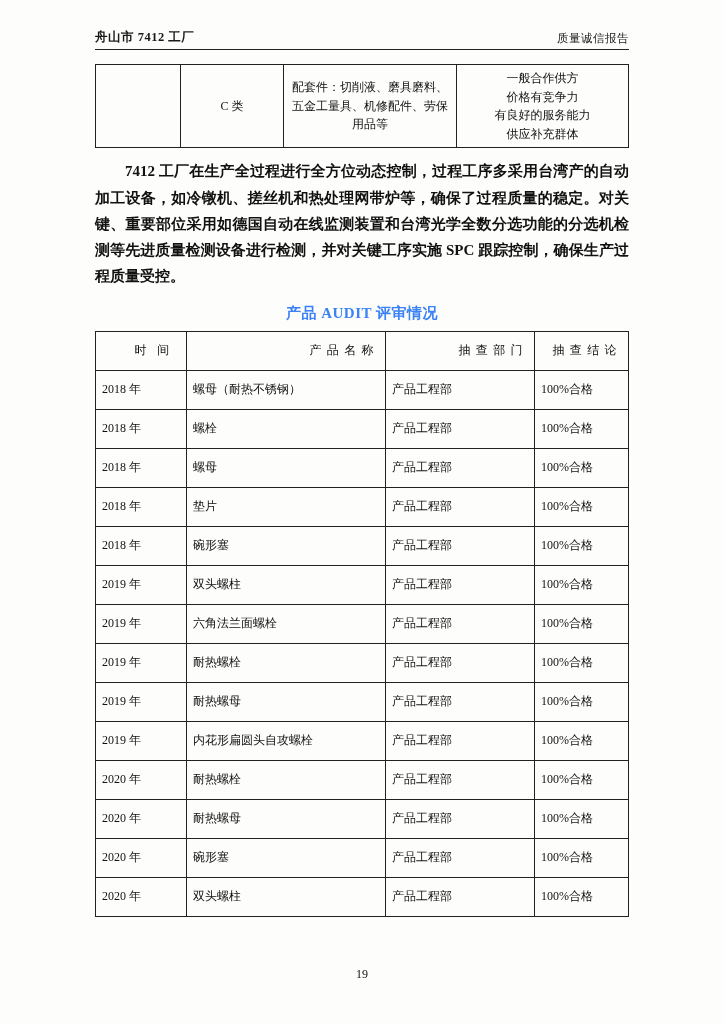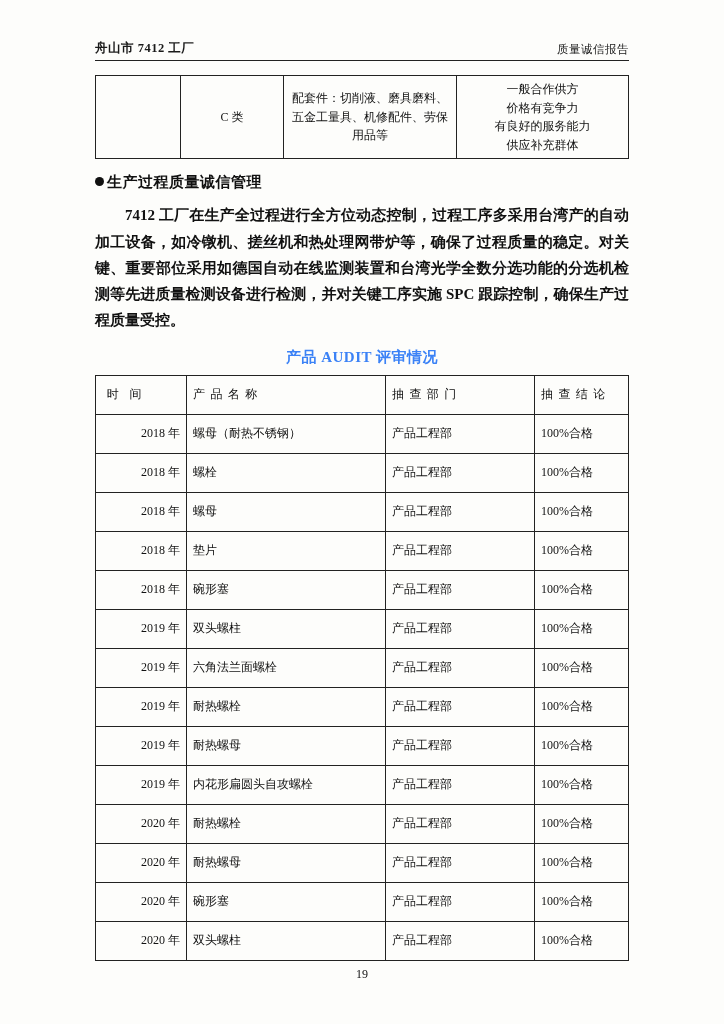--- a/index.html
+++ b/index.html
@@ -15,21 +15,21 @@
     width: 724px;
     height: 1024px;
     margin: 0 auto;
     background: #fdfdfb;
     box-sizing: border-box;
     overflow: hidden;
   }
   .content {
     position: absolute;
     left: 95px;
-    top: 40px;
+    top: 29px;
     width: 534px;
   }
   
   .header {
     display: flex;
     justify-content: space-between;
     align-items: flex-end;
     font-size: 12.5px;
     color: #1a1a1a;
     padding-bottom: 3px;
@@ -95,22 +95,22 @@
   }
 
   
   .audit-table { margin-top: 8px; }
   .audit-table td {
     height: 30px;
     padding: 2px 8px;
     font-size: 13px;
     white-space: nowrap;
   }
-  .audit-table tr.head td { text-align: left; }
-  .c-time { width: 78px; text-align: right; }
+  .audit-table tr.head td { text-align: right; }
+  .c-time { width: 78px; text-align: left; }
   .c-prod { width: 186px; }
   .c-dept { width: 136px; }
   .c-res  { width: auto; }
   .head-spread {
     display: inline-block;
     letter-spacing: 0.9em;
     padding-left: 0.4em;
   }
   .head-spread2 {
     display: inline-block;
@@ -146,23 +146,20 @@
         <td class="col-b">C 类</td>
         <td class="col-c">配套件：切削液、磨具磨料、五金工量具、机修配件、劳保用品等</td>
         <td class="col-d" style="white-space: pre-line;">一般合作供方
 价格有竞争力
 有良好的服务能力
 供应补充群体</td>
       </tr>
     </tbody>
       </table>
 
-    <div class="bullet-head">
-      <span class="dot"></span><span>生产过程质量诚信管理</span>
-    </div>
 
     <p class="para">7412 工厂在生产全过程进行全方位动态控制，过程工序多采用台湾产的自动加工设备，如冷镦机、搓丝机和热处理网带炉等，确保了过程质量的稳定。对关键、重要部位采用如德国自动在线监测装置和台湾光学全数分选功能的分选机检测等先进质量检测设备进行检测，并对关键工序实施 SPC 跟踪控制，确保生产过程质量受控。</p>
 
     <div class="tbl-title">产品 AUDIT 评审情况</div>
 
     <table class="tbl audit-table">
       <tbody id="audit-body">
           <tr class="head">
             <td class="c-time"><span class="head-spread">时间</span></td>
             <td class="c-prod"><span class="head-spread2">产品名称</span></td>

